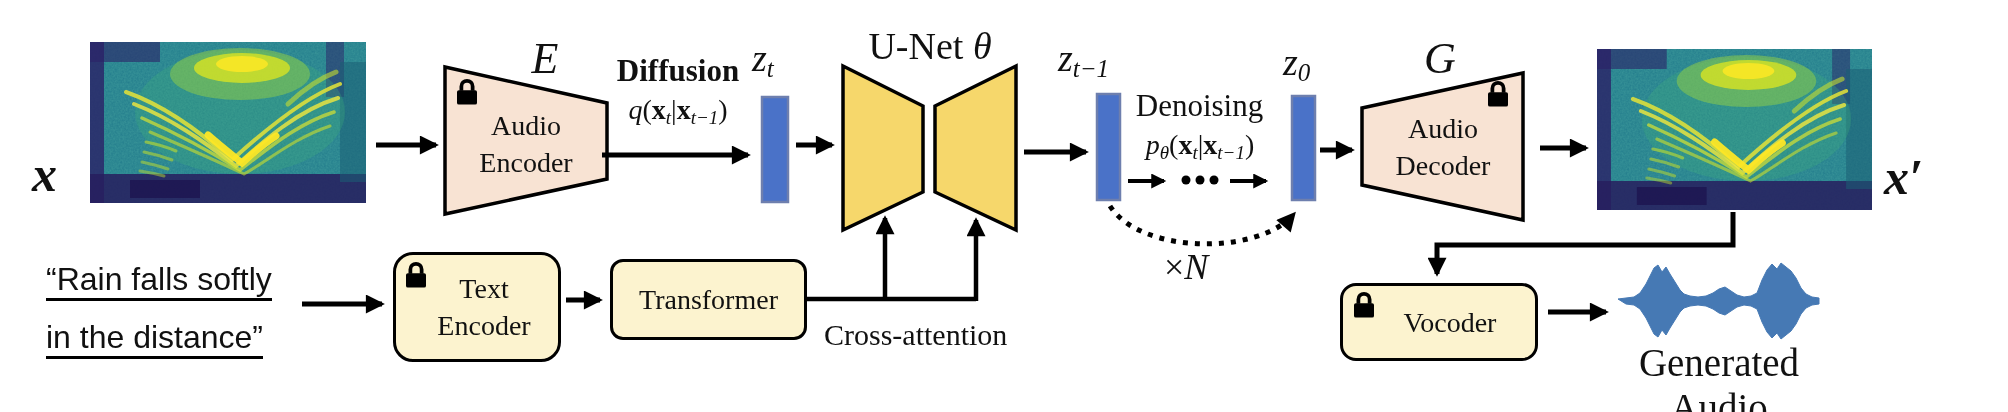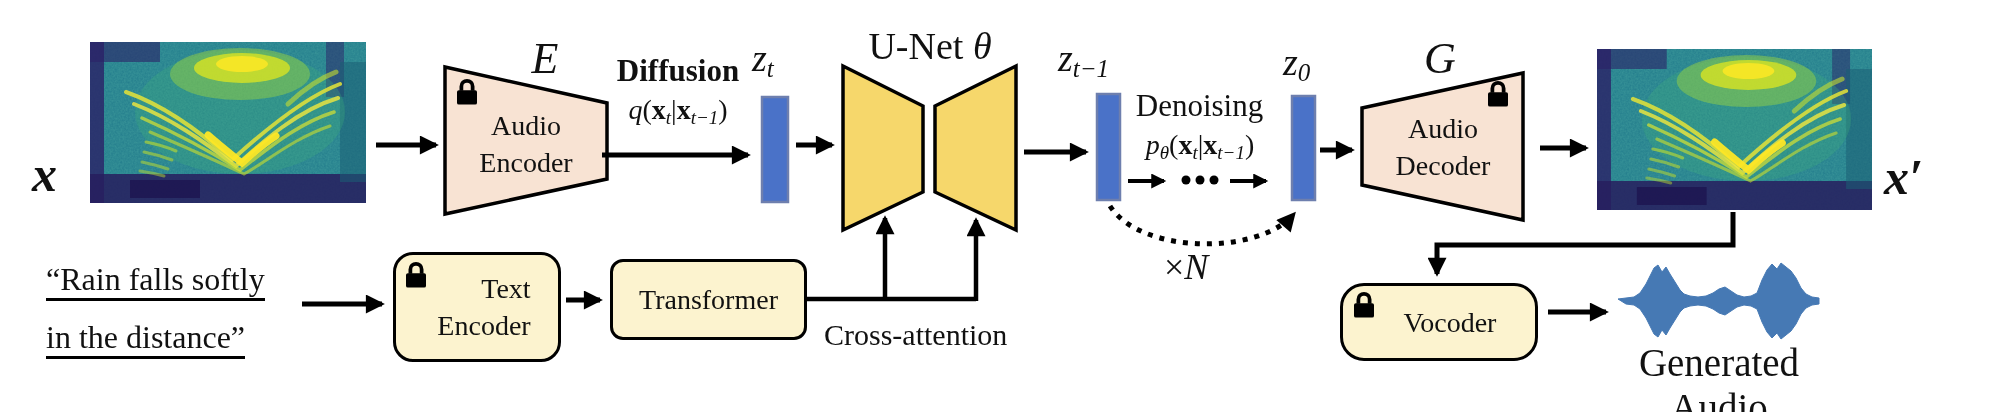--- a/index.html
+++ b/index.html
@@ -1,20 +1,20 @@
 <!DOCTYPE html>
 <html><head>
 <meta charset="utf-8">
 <style>
   html,body{margin:0;padding:0;background:#fff;}
   #fig{position:relative;width:2008px;height:412px;background:#ffffff;overflow:hidden;
        font-family:"Liberation Serif", serif;color:#111;}
   .abs{position:absolute;}
   .serif{font-family:"Liberation Serif", serif;}
-  .sans{font-family:Liberation Serif, serif;}
+  .sans{font-family:Liberation Sans, sans-serif;}
   .it{font-style:italic;}
   .center{text-align:center;}
   .mathlabel{font-size:38px;font-weight:normal;font-style:italic;letter-spacing:0;}
   .mathlabel .sub{font-size:25px;vertical-align:-0.22em;}
   .bigvar{font-size:50px;font-weight:bold;font-style:italic;}
   .symvar{font-size:44px;font-style:italic;}
   .blocktext{font-size:28px;line-height:37px;text-align:center;}
   .formula{font-size:28px;}
   .formula .sub{font-size:19px;vertical-align:-0.25em;font-style:italic;}
   .formula .mbx{font-weight:bold;font-style:normal;}
@@ -200,35 +200,35 @@
   <div class="abs bigvar" style="left:1884px;top:148px;">
     <span>x</span><span>′</span>
   </div>
 
   <div class="abs sans" style="left:46px;top:263px;">
     <span class="quoteline">“Rain falls softly</span><br>
     <span class="quoteline" style="margin-top:20px;">in the distance”</span>
   </div>
 
   <div class="abs roundbox" style="left:393px;top:252px;width:168px;height:110px;border-radius:20px;">
-    <div class="blocktext" style="padding-left:14px;text-align:right;">
+    <div class="blocktext" style="padding-left:14px;">
       <div>Text</div>
       <div>Encoder</div>
     </div>
   </div>
   <svg class="abs lock" style="left:401px;top:260px;" width="30" height="30" viewBox="0 0 24 24">
     <path d="M7.5,11 V7.5 a4.5,4.5 0 0 1 9,0 V11" fill="none" stroke="#000" stroke-width="3"></path>
     <rect x="4" y="10.5" width="16" height="11.5" rx="1.5" fill="#000"></rect>
   </svg>
 
   <div class="abs roundbox" style="left:610px;top:259px;width:197px;height:81px;border-radius:13px;">
     <div class="blocktext">Transformer</div>
   </div>
 
-  <div class="abs roundbox" style="left:1340px;top:283px;width:198px;height:78px;border-radius:24px;">
+  <div class="abs roundbox" style="left:1340px;top:283px;width:198px;height:78px;border-radius:16px;">
     <div class="blocktext" style="padding-left:22px;">Vocoder</div>
   </div>
   <svg class="abs lock" style="left:1349px;top:290px;" width="30" height="30" viewBox="0 0 24 24">
     <path d="M7.5,11 V7.5 a4.5,4.5 0 0 1 9,0 V11" fill="none" stroke="#000" stroke-width="3"></path>
     <rect x="4" y="10.5" width="16" height="11.5" rx="1.5" fill="#000"></rect>
   </svg>
 
   <div class="abs" style="left:1618px;top:262px;width:202px;height:78px;">
     <svg width="202" height="78" viewBox="0 0 202 78" preserveAspectRatio="none">
       <polygon fill="#4679b4" stroke="#4679b4" stroke-width="1" points="

